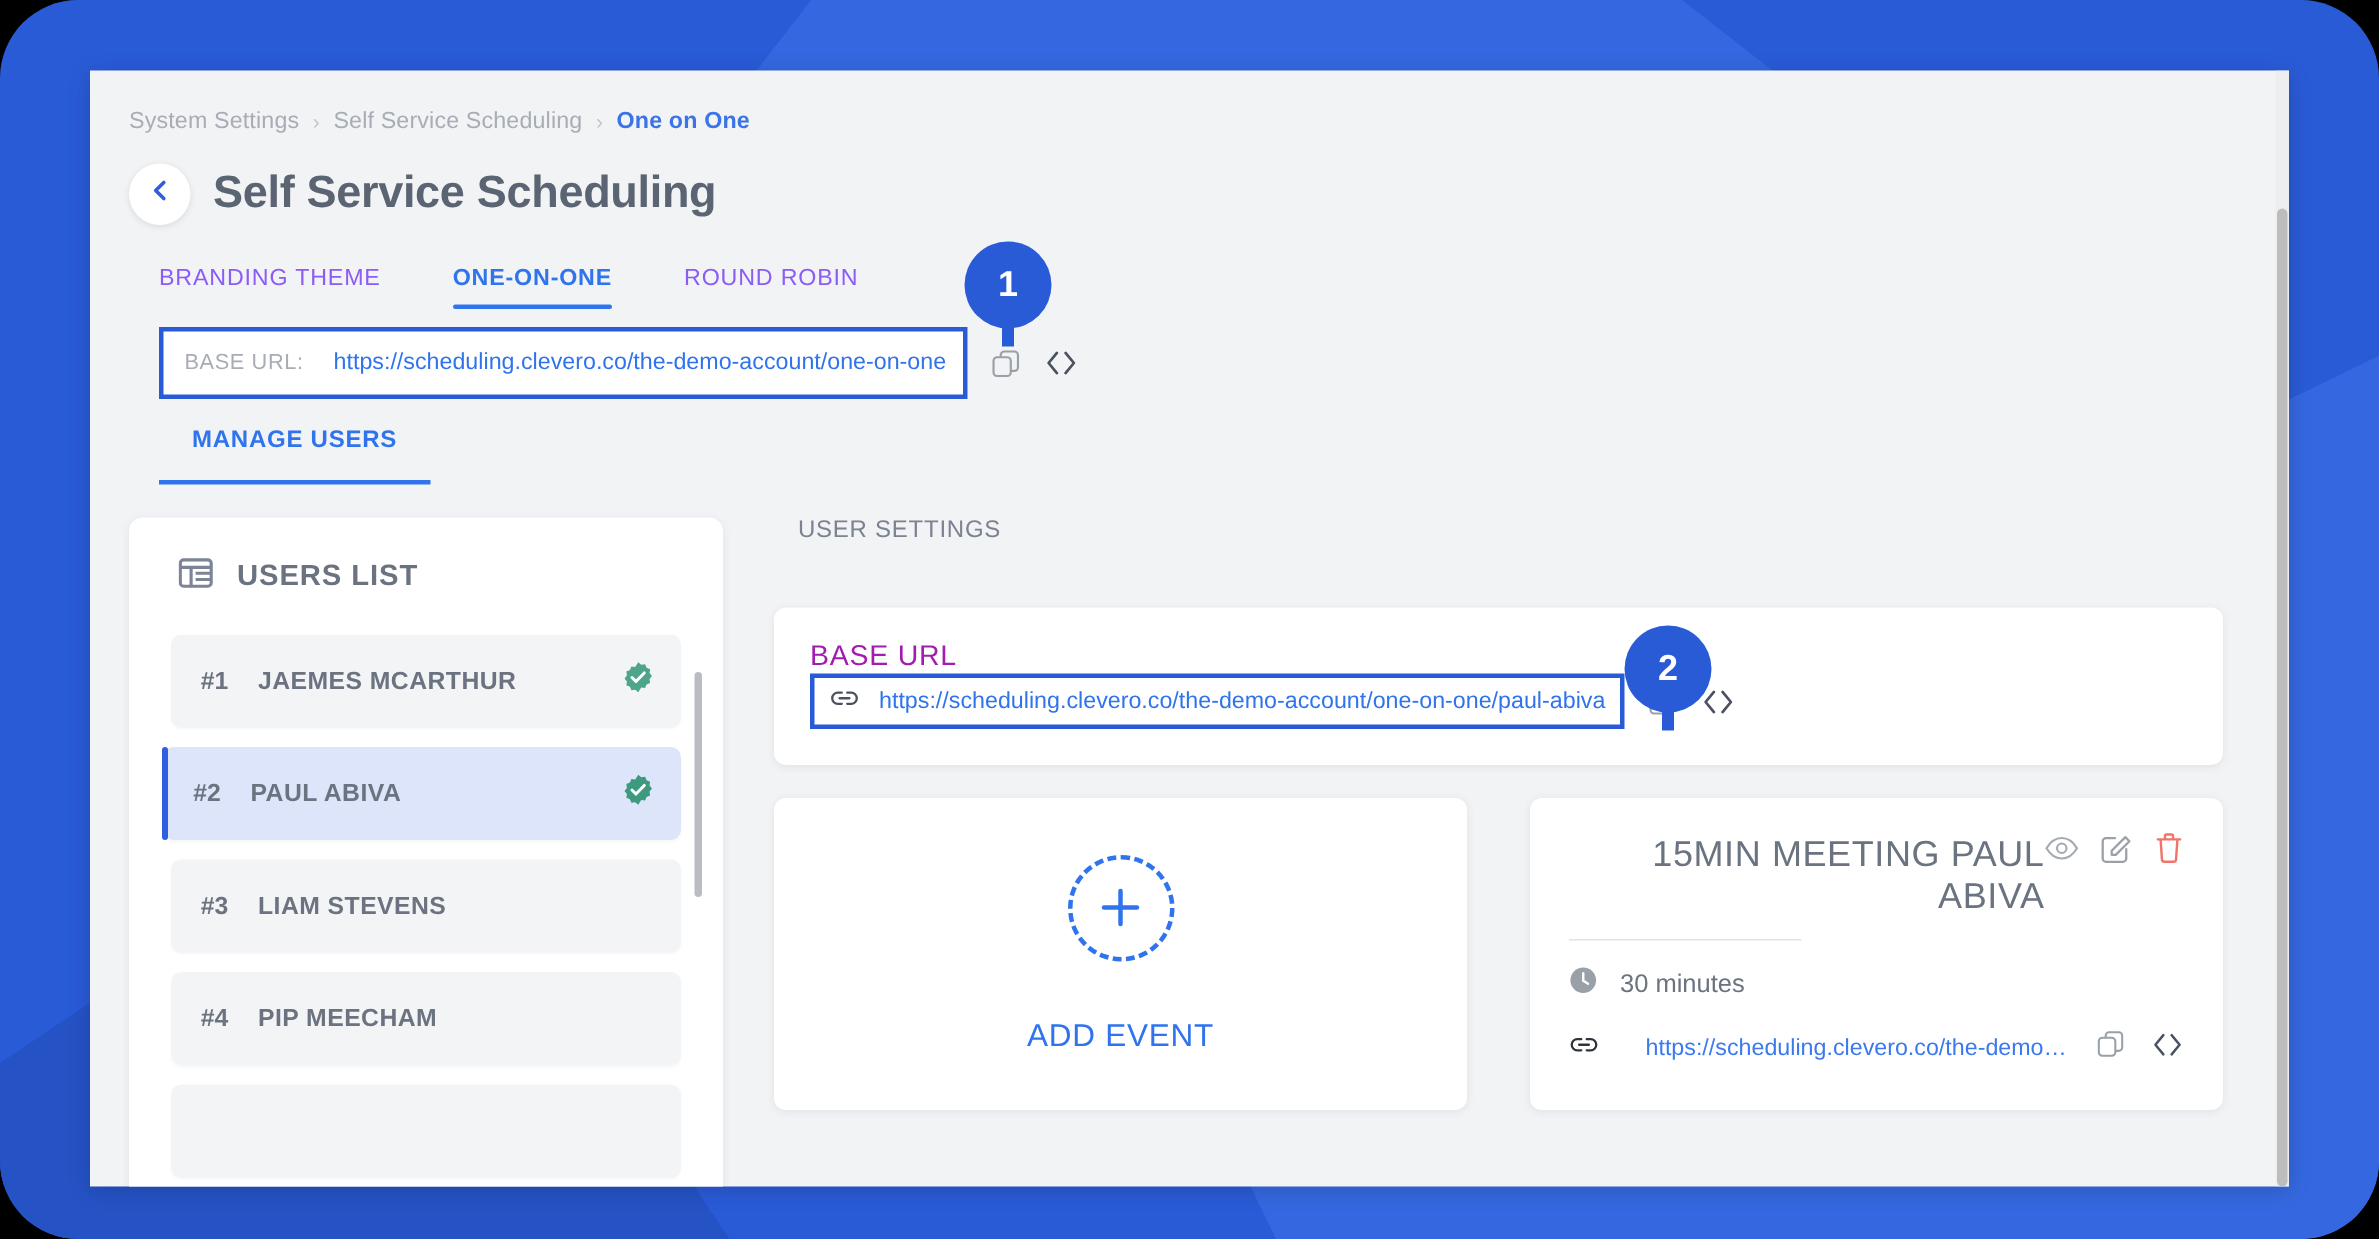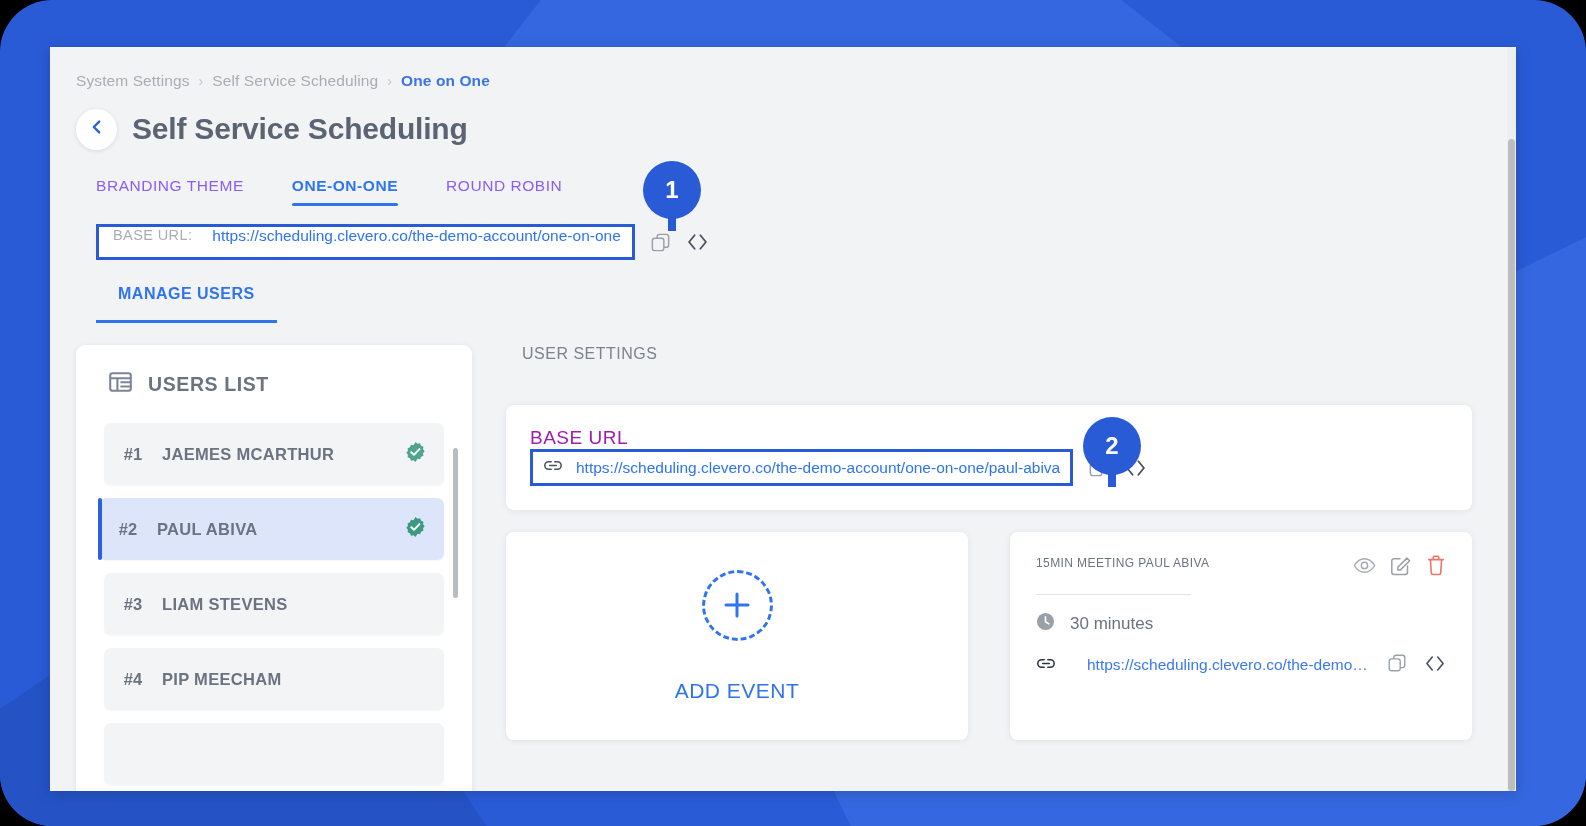--- a/index.html
+++ b/index.html
@@ -40,21 +40,21 @@
     width: 700px; height: 900px;
     left: -420px; top: 520px;
     background: #2553c6;
     transform: rotate(-34deg);
     transform-origin: 100% 0;
   }
 
   
   .panel {
     position: absolute;
-    left: 50px; top: 47px;
+    left: 60px; top: 47px;
     width: 1466px; height: 744px;
     background: #f2f3f5;
     overflow: hidden;
     box-shadow: 0 2px 14px rgba(0,0,0,.18);
   }
   .panel-scrollbar {
     position: absolute;
     right: 0px; top: 0px;
     width: 9px; height: 744px;
     background: #eceef0;
@@ -123,22 +123,22 @@
 
   
   .baseurl-row {
     display: flex; align-items: center;
     margin-top: 12px; margin-left: 20px;
     height: 40px;
   }
   .hl-box {
     border: 3px solid #2a5bd7;
     background: #fff;
-    height: 36px;
-    display: flex; 
+    height: 48px;
+    display: flex; align-items: center;
     padding: 0 11px 0 14px;
   }
   .baseurl-label {
     font-size: 14.5px; color: #a8adb5; letter-spacing: .4px;
     margin-right: 20px; white-space: nowrap;
   }
   .baseurl-link {
     font-size: 15.5px; color: #2f74ed; white-space: nowrap;
   }
   .icon-btn {
@@ -305,21 +305,21 @@
   .event-card {
     width: 462px; height: 208px;
     margin-left: 42px;
     padding: 22px 26px 0 26px;
     flex: 0 0 auto;
   }
   .event-head {
     display: flex; align-items: flex-start; justify-content: space-between;
   }
   .event-title {
-    font-size: 12px; color: #6b7380; letter-spacing: .4px;
+    font-size: 24px; color: #6b7380; letter-spacing: .4px;
     padding-top: 2px;
     text-align: right;
   }
   .event-actions { display: flex; align-items: center; gap: 14px; }
   .event-divider {
     margin-top: 14px;
     width: 155px; height: 1px; background: #e1e3e7;
   }
   .event-meta {
     display: flex; align-items: center;

